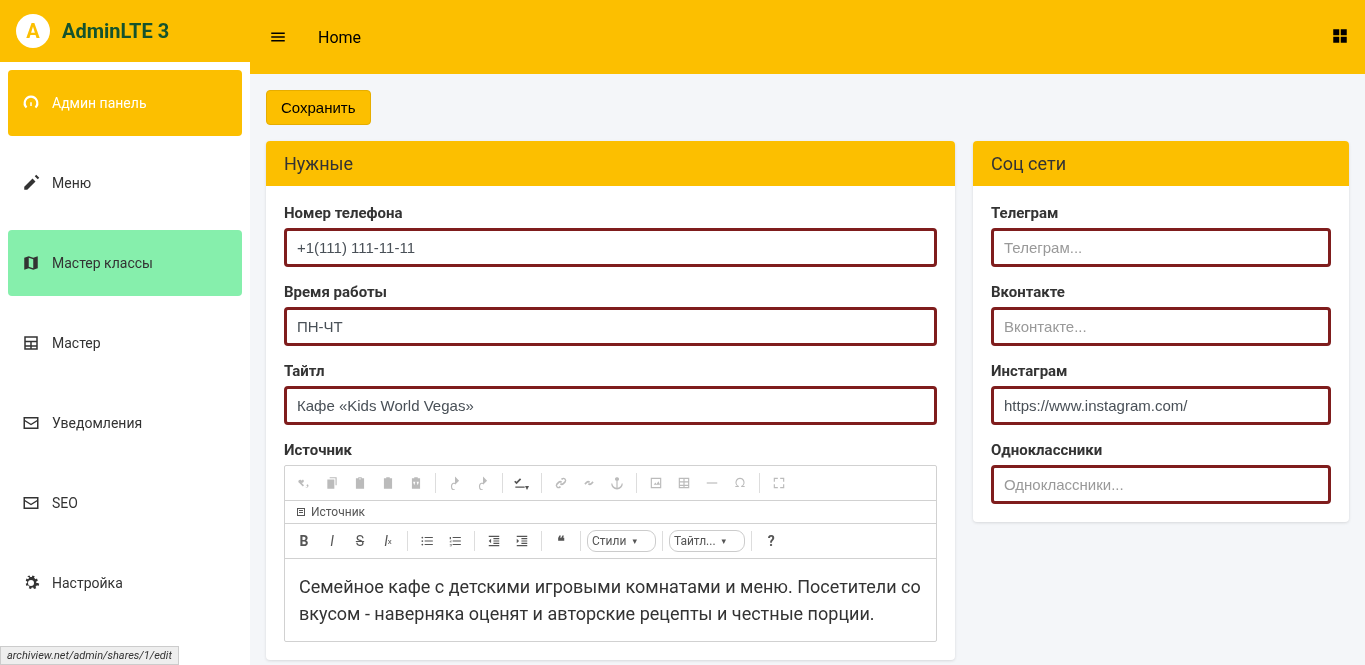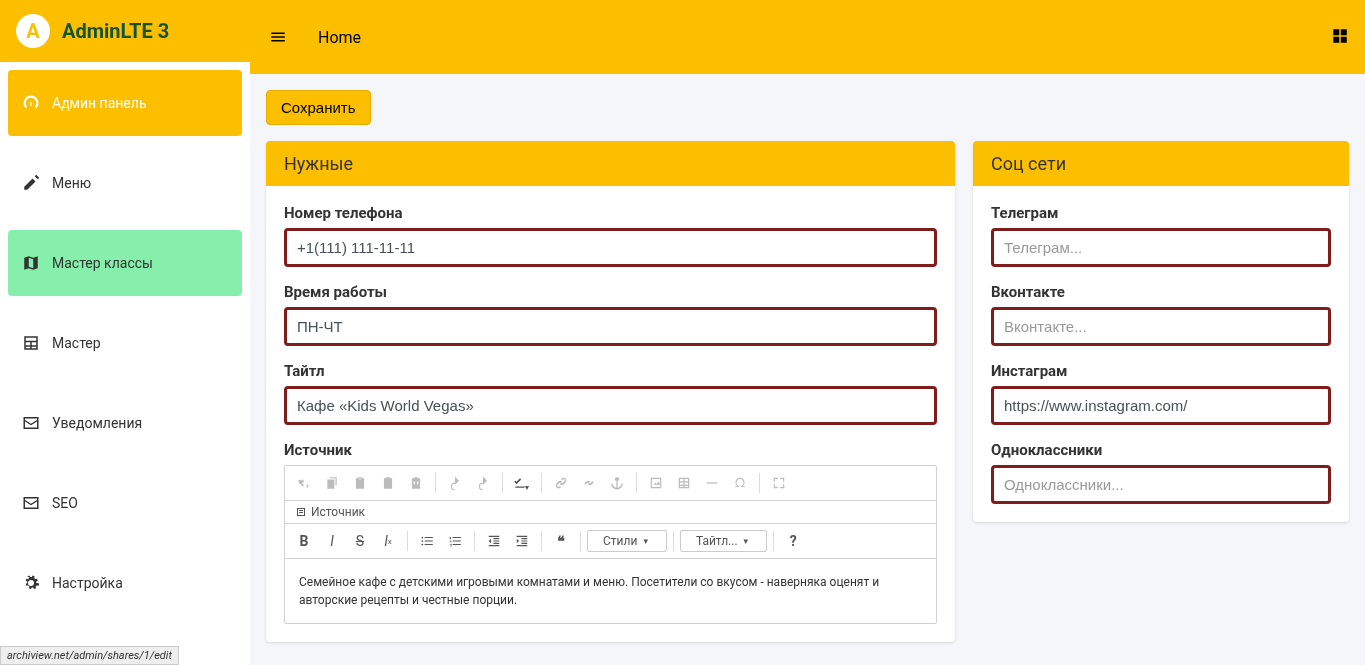--- a/index.html
+++ b/index.html
@@ -44,25 +44,25 @@
 .input::placeholder { color: #999; }
 
 
 .editor { border: 1px solid #d1d1d1; border-radius: 2px; }
 .editor-toolbar { border-bottom: 1px solid #d1d1d1; padding: 4px 6px; display: flex; flex-wrap: wrap; align-items: center; gap: 2px; }
 .editor-toolbar + .editor-toolbar { border-top: none; }
 .tb-btn { width: 26px; height: 26px; display: inline-flex; align-items: center; justify-content: center; border: 1px solid transparent; border-radius: 2px; cursor: pointer; color: #555; }
 .tb-btn.disabled { color: #bbb; cursor: default; }
 .tb-btn svg { width: 14px; height: 14px; fill: currentColor; }
 .tb-sep { width: 1px; height: 20px; background: #ddd; margin: 0 4px; }
-.tb-select { border: 1px solid #ccc; border-radius: 2px; padding: 3px 18px 3px 15px; font-size: 12px; color: #555; background: #fff; cursor: pointer; position: relative; display:inline-flex; align-items:center;text-align:center;}
+.tb-select { border: 1px solid #ccc; border-radius: 9px; padding: 3px 18px 3px 4px; font-size: 12px; color: #555; background: #fff; cursor: pointer; position: relative; display:inline-flex; align-items:center;text-align:center;}
 .tb-select::after { content: "▾"; margin-left: 6px; font-size: 9px; }
 .tb-text { font-size: 12px; color: #555; padding: 0 4px; cursor:pointer; display:inline-flex; align-items:center; gap:4px;}
 .tb-text svg { width:12px; height:12px; fill:currentColor;}
-.editor-content { padding: 14px; font-size: 12px; color: #333; line-height: 1.5; min-height: 60px; }
+.editor-content { padding: 14px; font-size: 18px; color: #333; line-height: 1.5; min-height: 60px; }
 
 .statusbar { position: fixed; bottom: 0; left: 0; font-size: 11px; color: #333; background: #eee; padding: 2px 6px; border: 1px solid #ccc; font-style: italic; }
 
 .bold{font-weight:700}.italic{font-style:italic}.strike{text-decoration:line-through}
 </style>
 </head>
 <body>
 
 <div class="wrapper">
   <aside class="sidebar">

